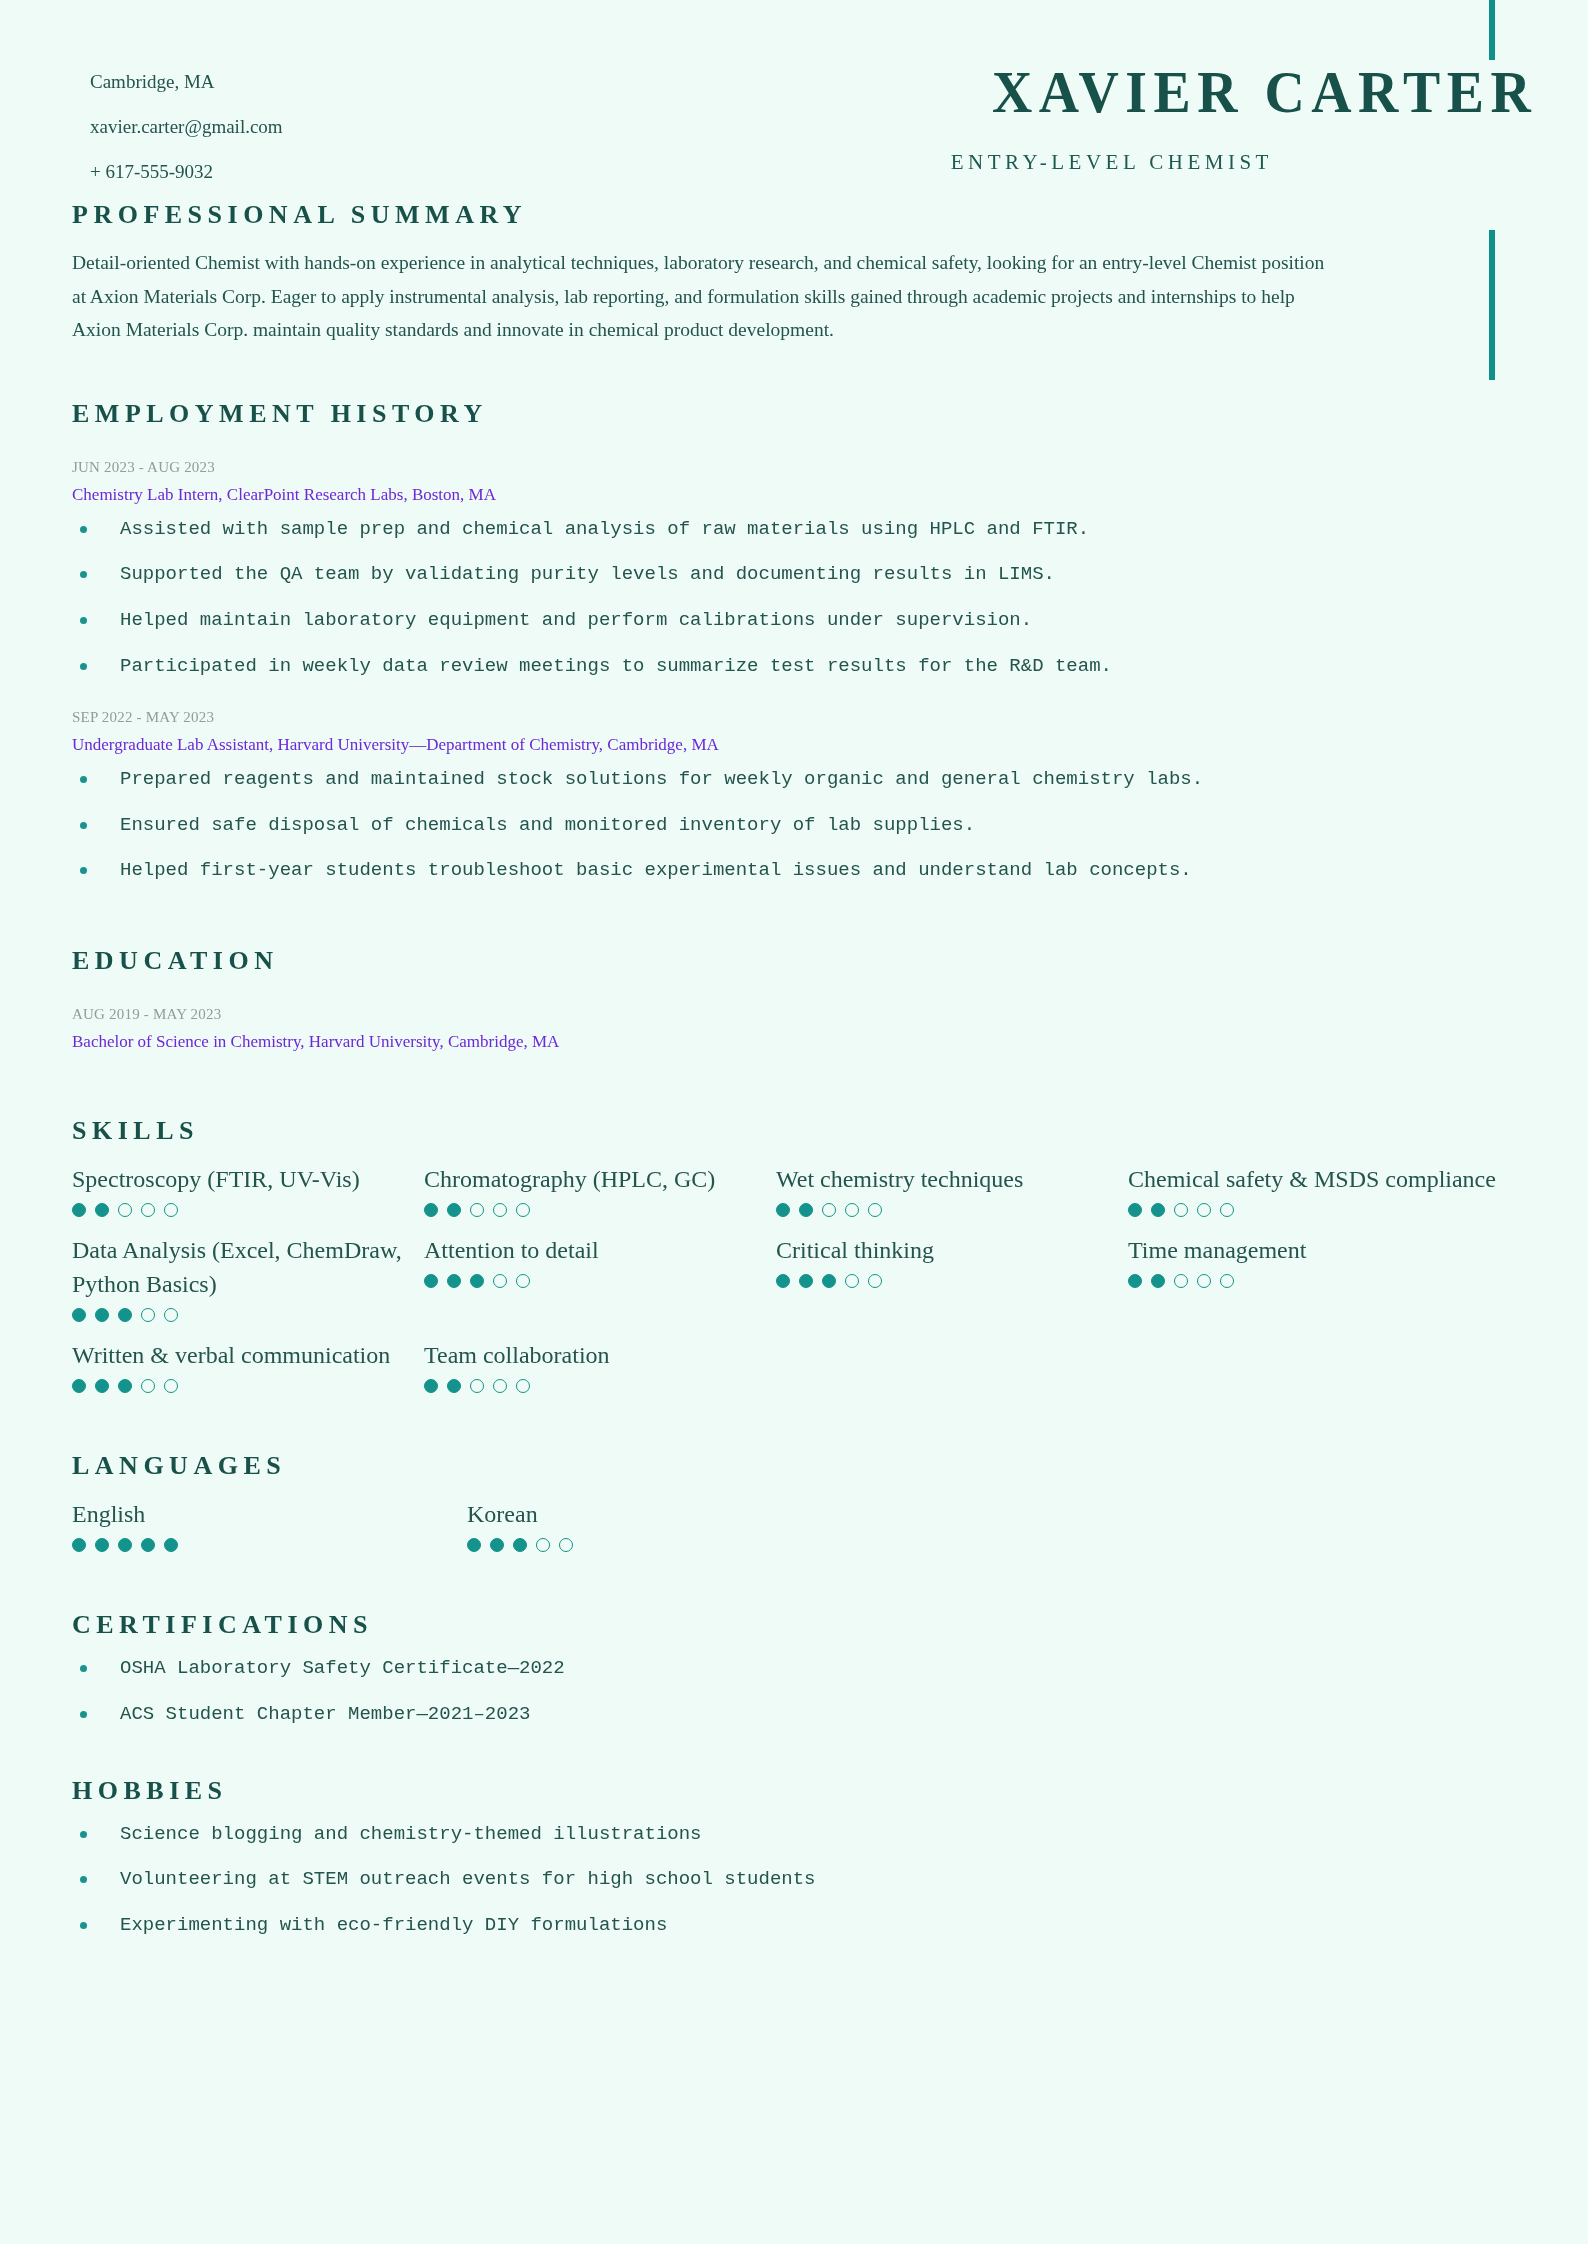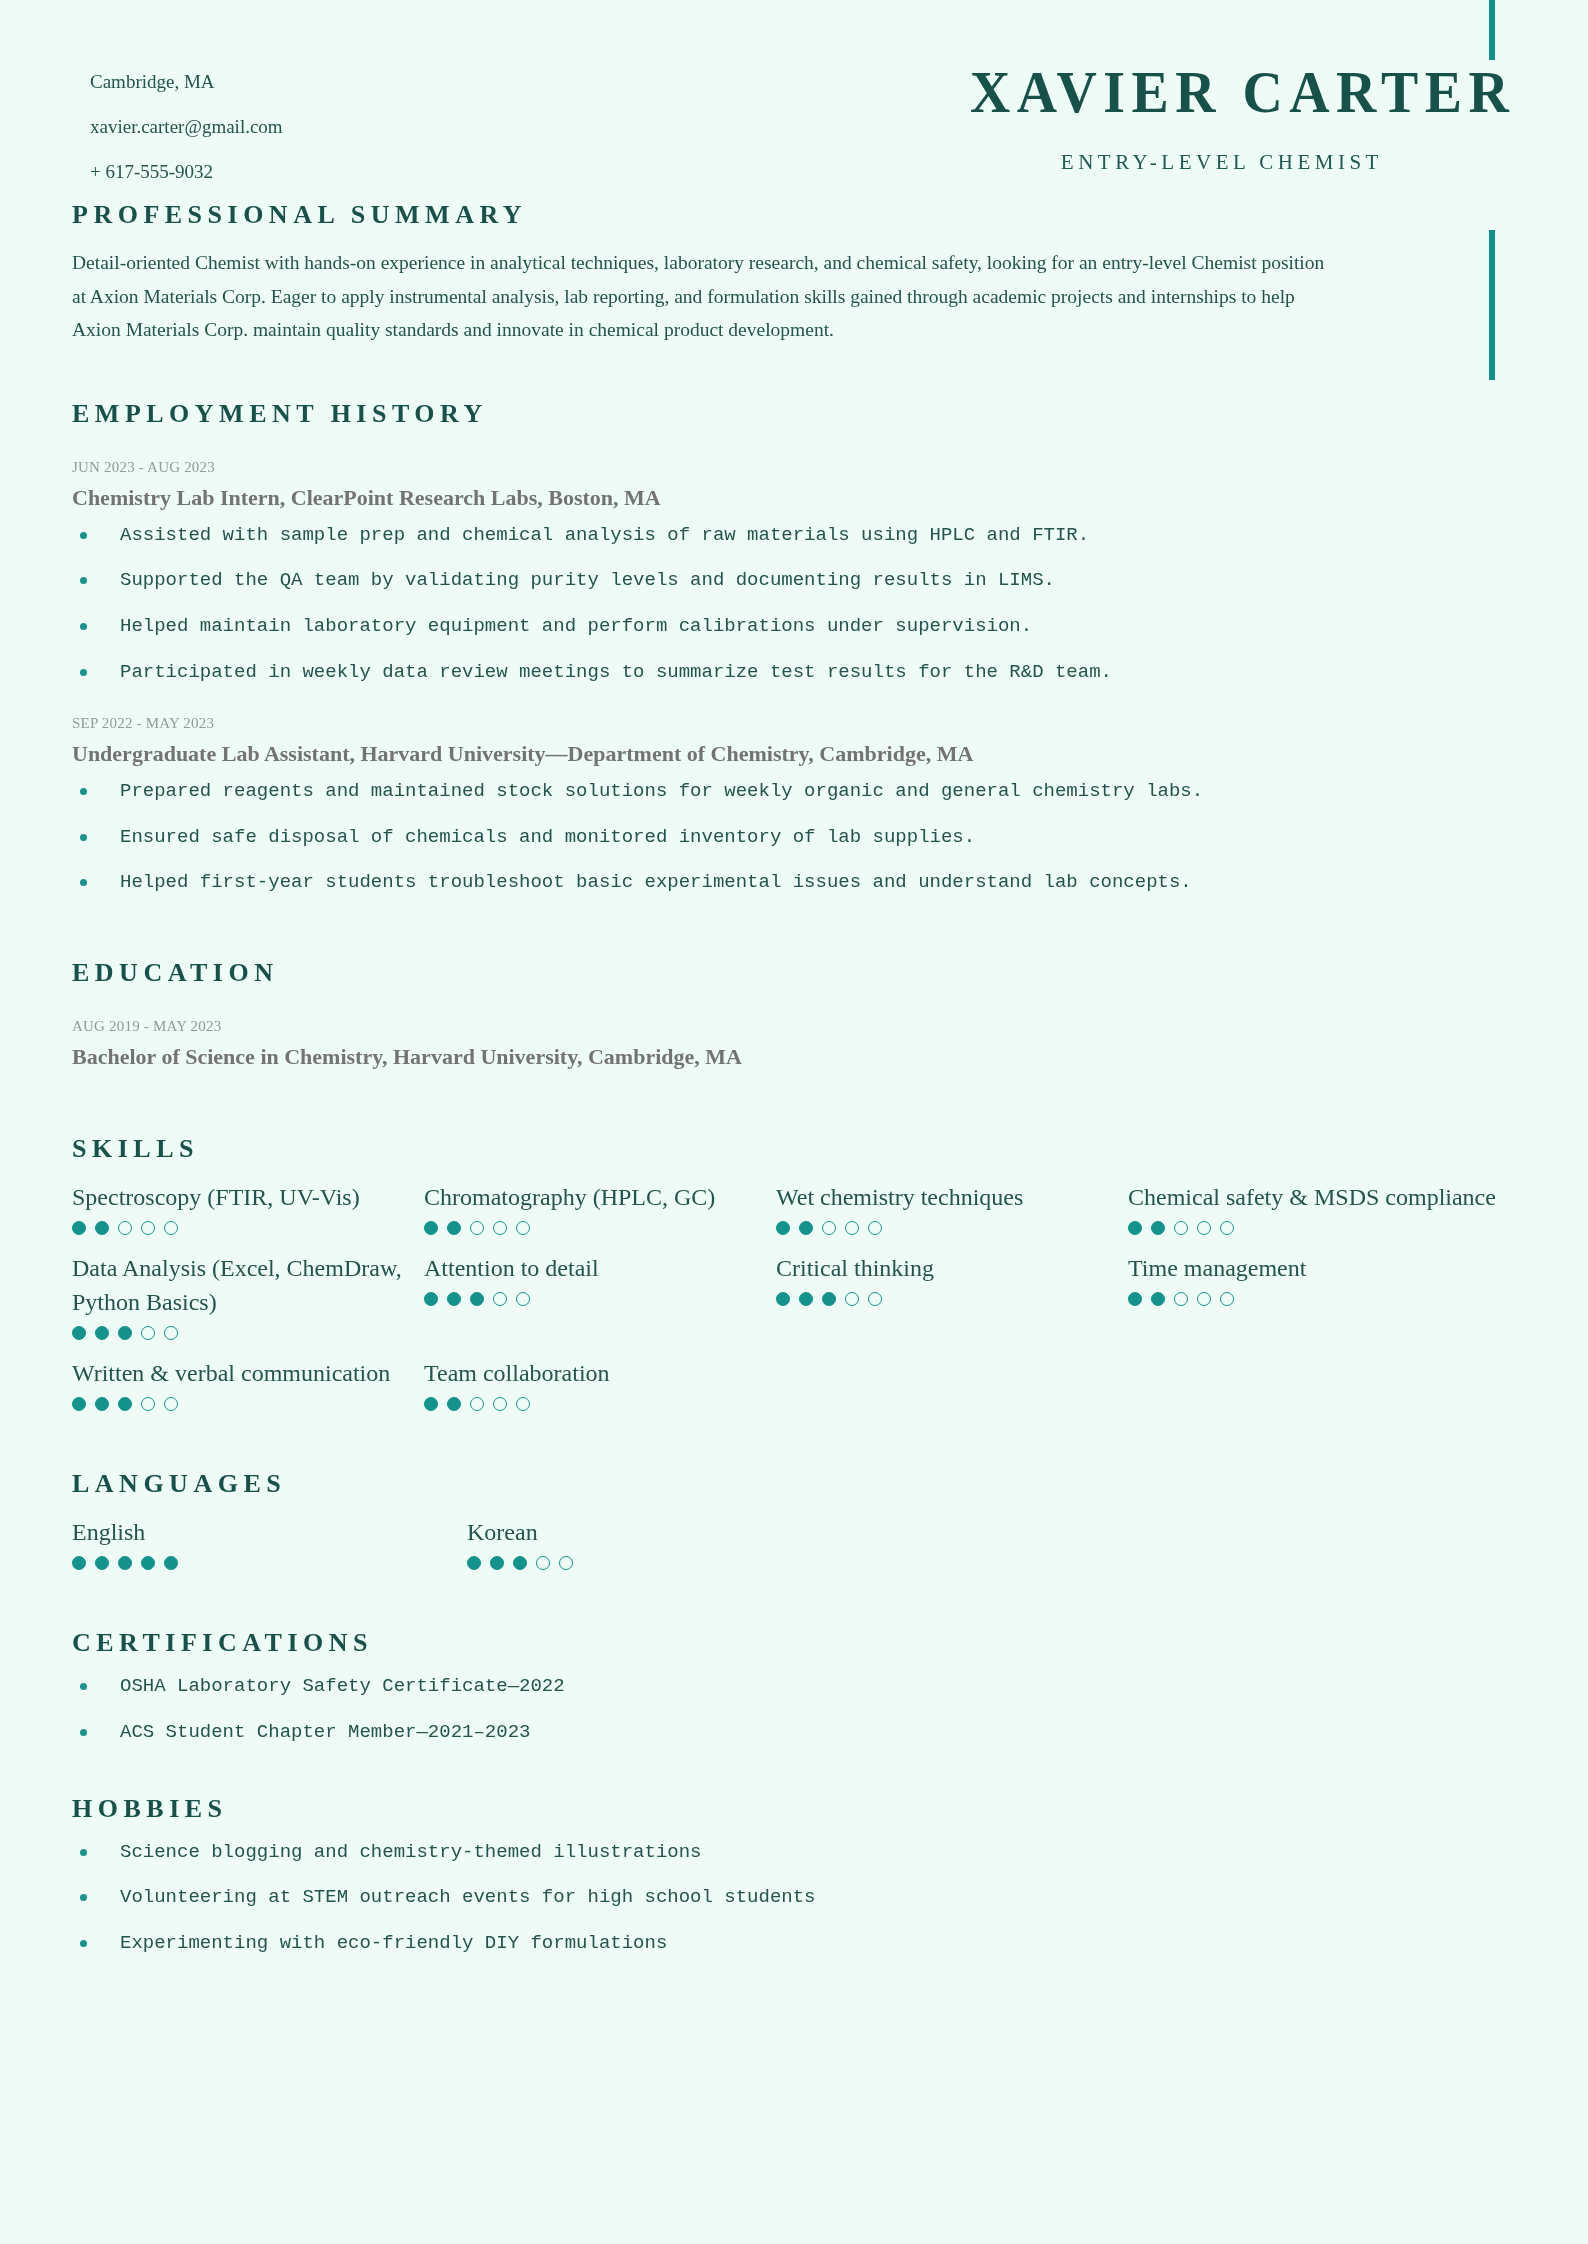--- a/index.html
+++ b/index.html
@@ -43,23 +43,23 @@
     left: 90px;
     top: 72px;
     font-size: 19px;
     line-height: 1.0;
     color: #23544d;
   }
   .contact div { margin-bottom: 26px; }
 
   .name-block {
     position: absolute;
-    right: 73px;
+    right: 51px;
     top: 62px;
-    text-align: center;
+    text-align: left;
   }
   .name {
     font-family: "Liberation Serif", "DejaVu Serif", serif;
     font-size: 60px;
     font-weight: bold;
     letter-spacing: 7px;
     color: #17514a;
     line-height: 1.0;
     transform: scaleX(0.93);
     transform-origin: right center;
@@ -93,23 +93,23 @@
 
   
   .entry { margin-top: 30px; }
   .entry-date {
     font-size: 15px;
     letter-spacing: 0.2px;
     color: #8d9e9b;
     margin-bottom: 9px;
   }
   .entry-title {
-    font-size: 22px;
-    font-weight: bold;
-    color: #737373;
+    font-size: 17px;
+    font-weight: normal;
+    color: #6d28d9;
     margin-bottom: 12px;
   }
 
   ul.bullets {
     list-style: none;
     margin: 0;
     padding: 0;
     font-family: Liberation Mono, monospace;
   }
   ul.bullets li {

